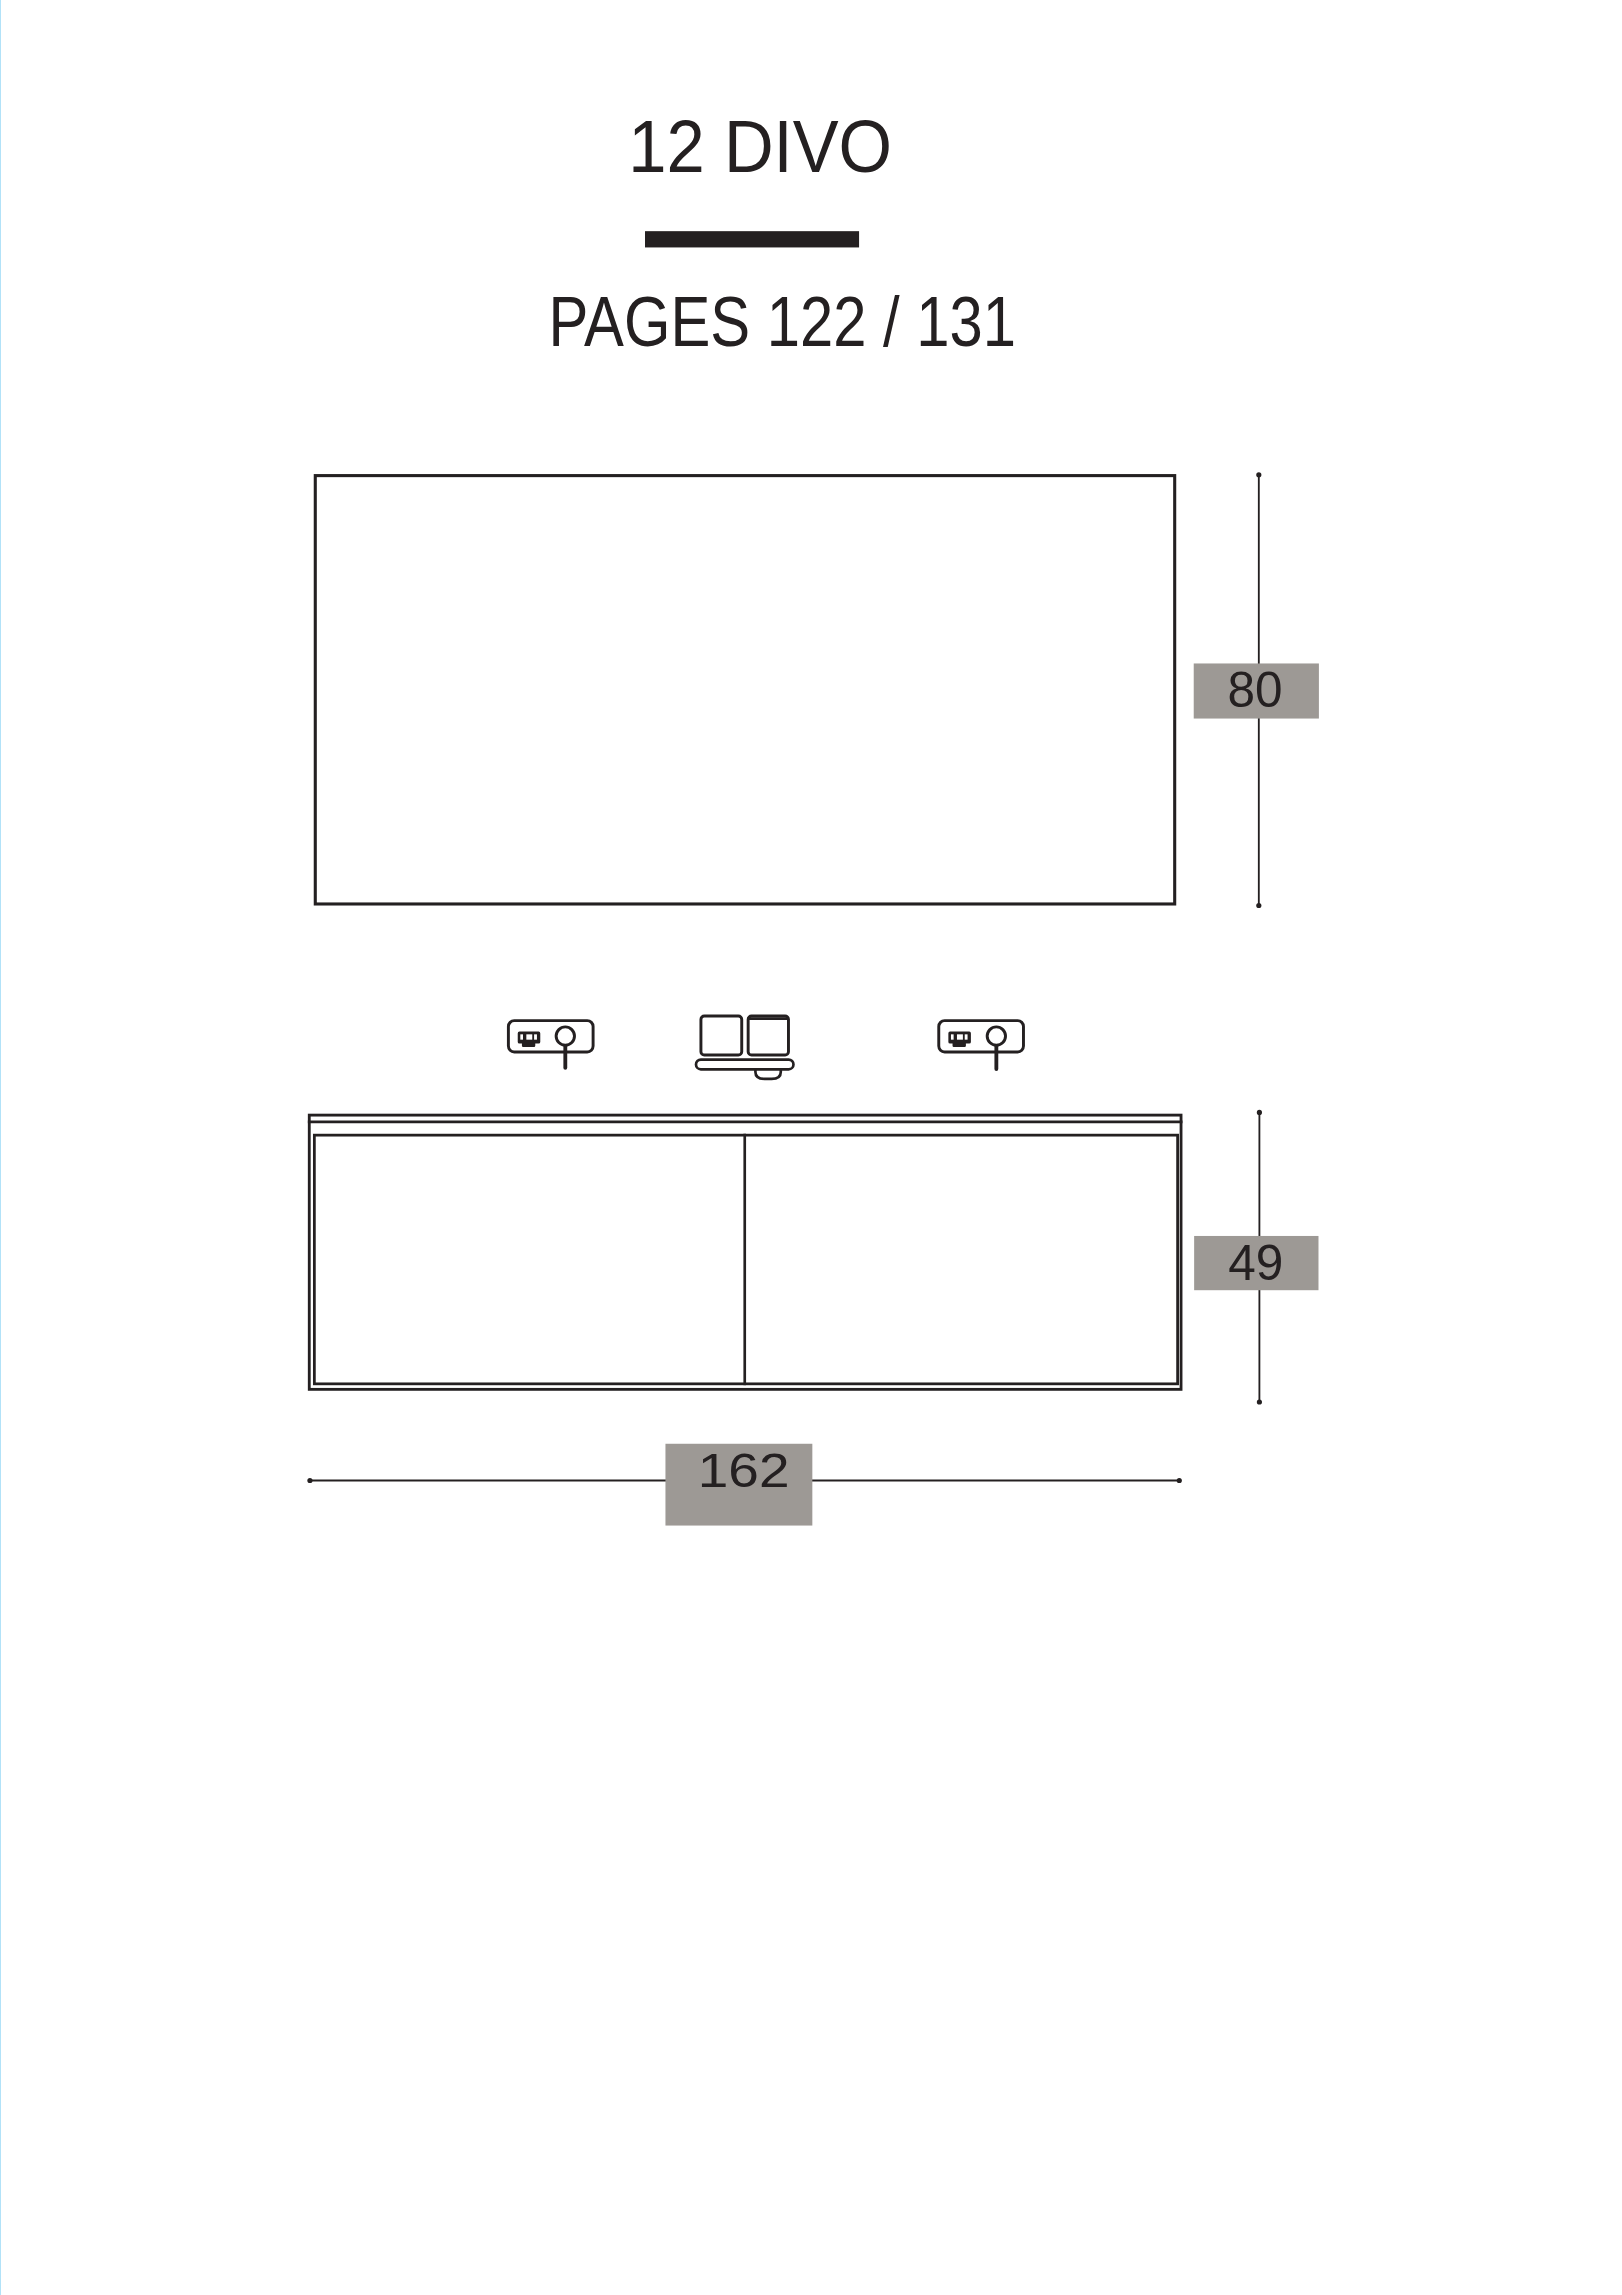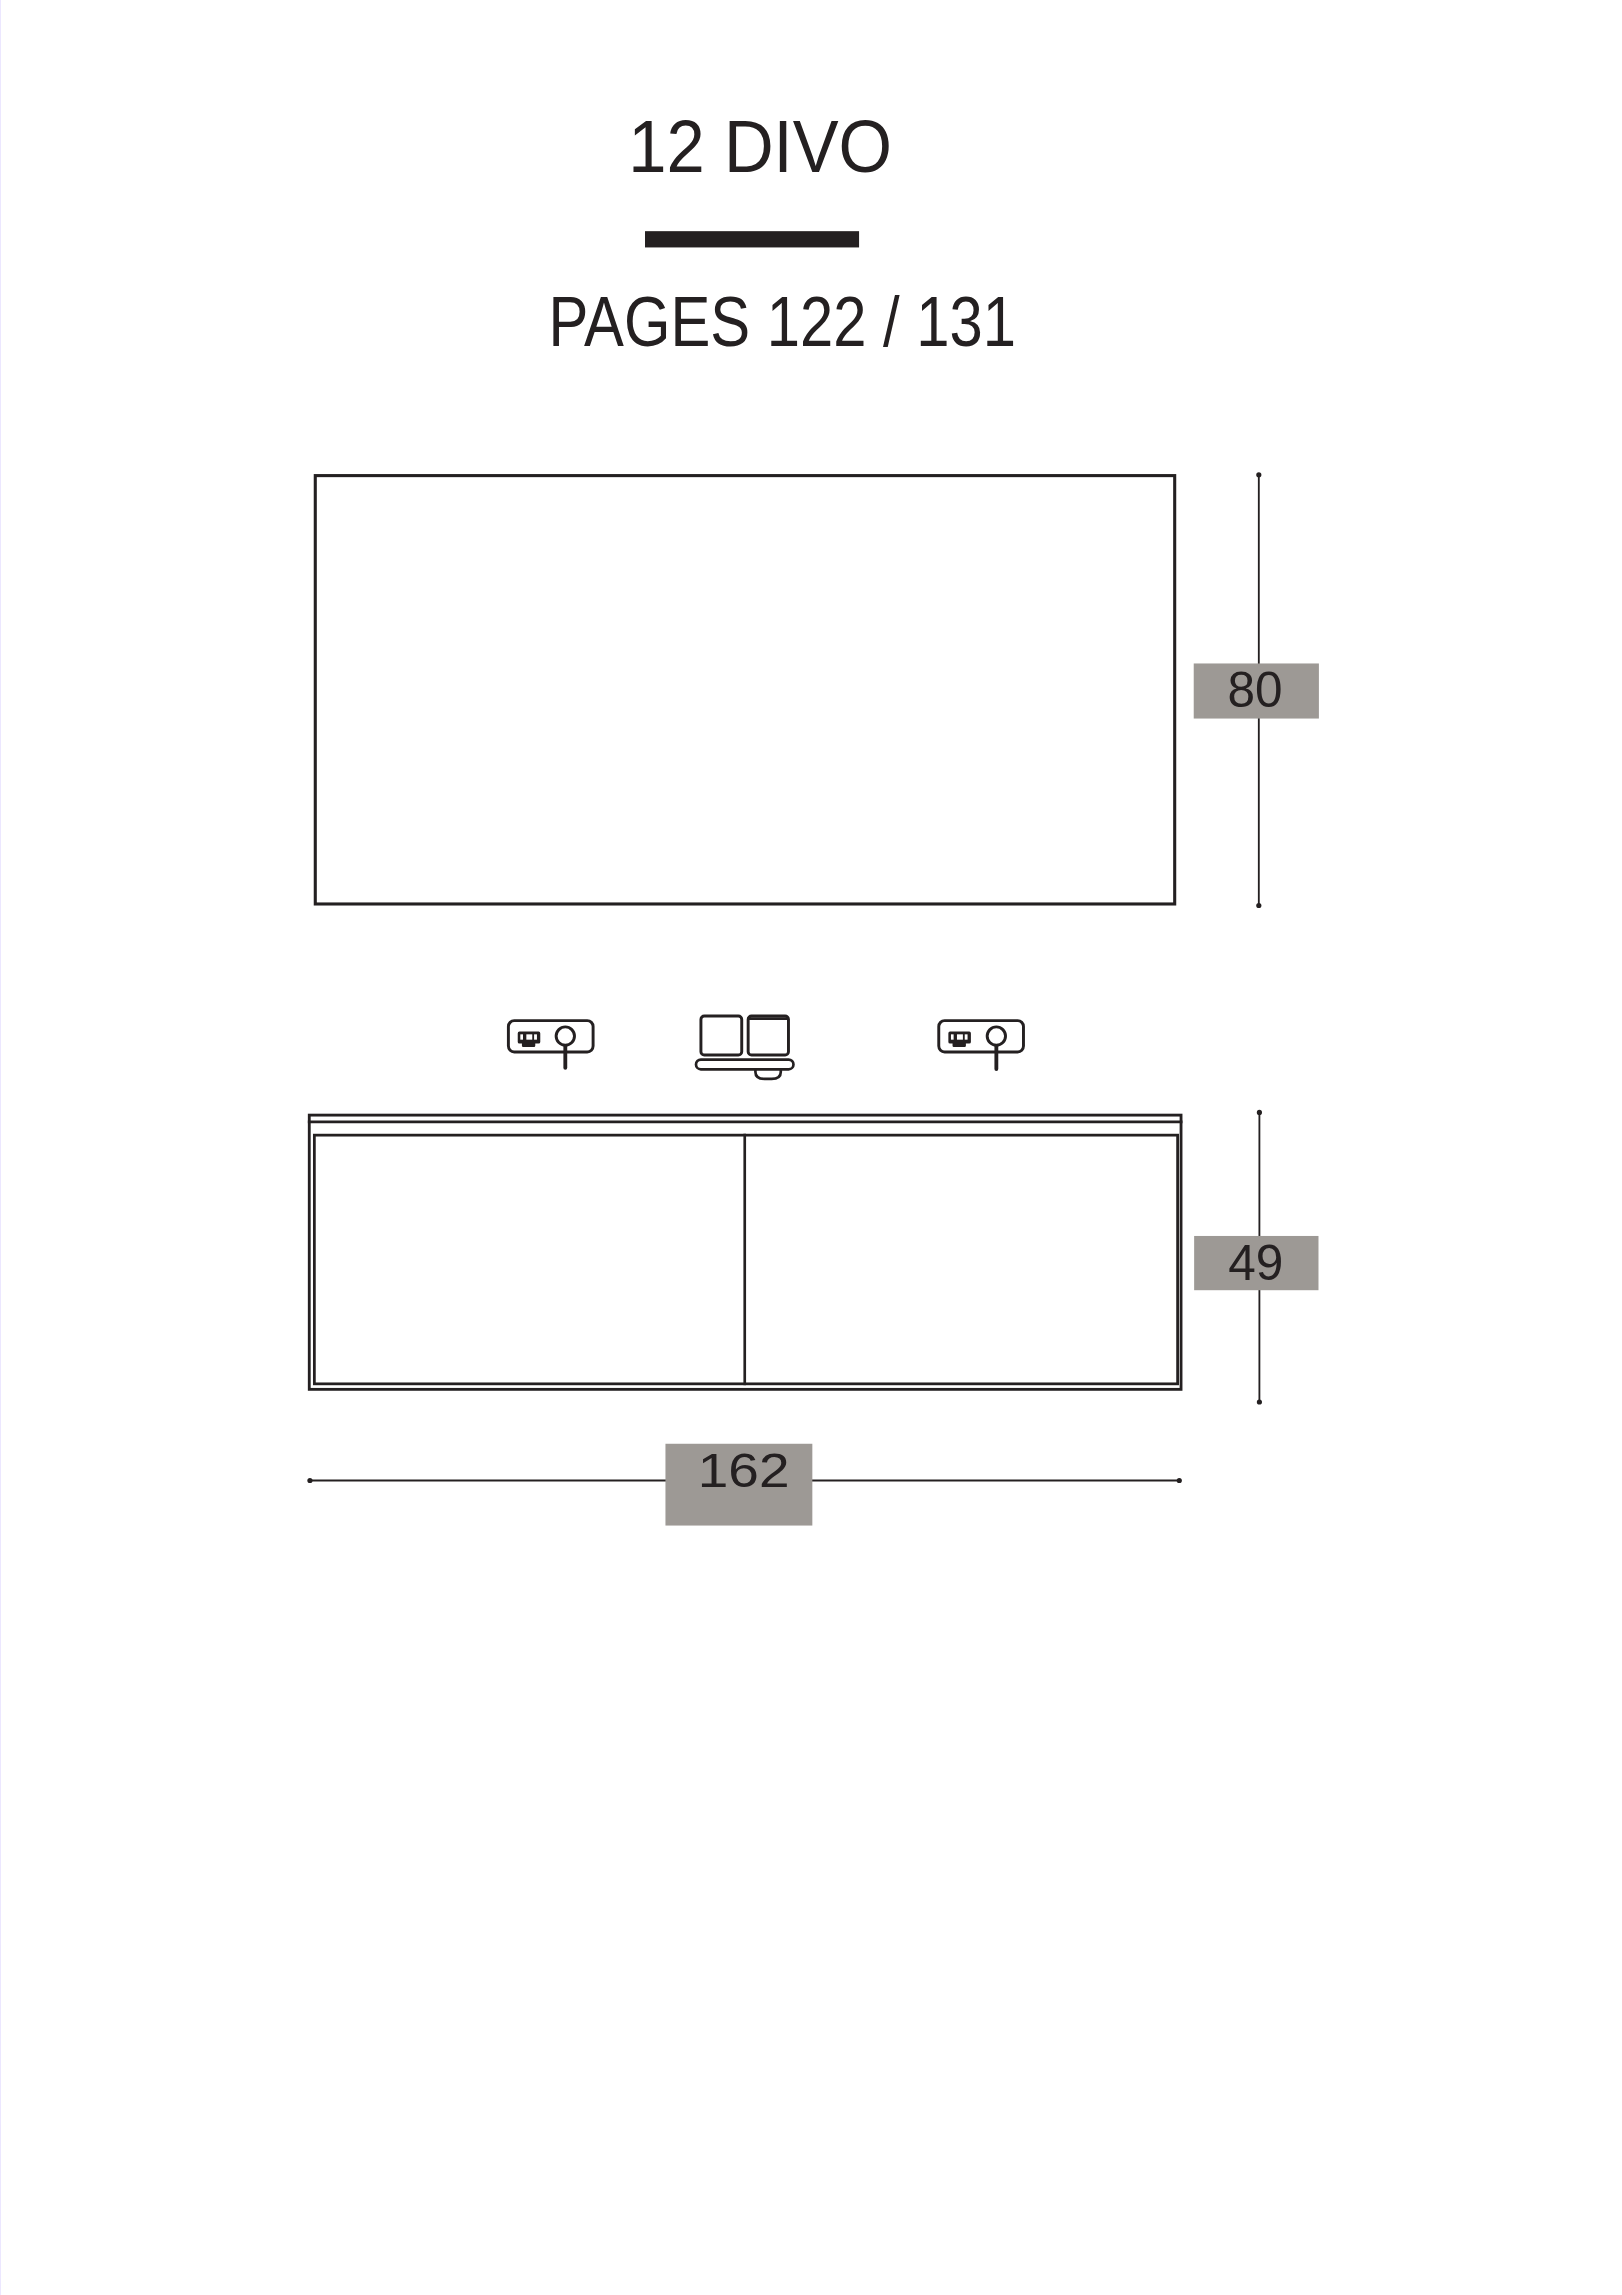--- a/index.html
+++ b/index.html
@@ -1,16 +1,16 @@
 <!DOCTYPE html>
 <html style="font-size:13.4px"><head>
 <meta charset="utf-8">
 <style>
   html,body{margin:0;padding:0;background:#ffffff;}
-  #page{position:relative;width:1623px;height:2295px;background:#c4b5fd;overflow:hidden;}
+  #page{position:relative;width:1623px;height:2295px;background:#0ea5e9;overflow:hidden;}
   svg{display:block;}
   text{font-family:"Liberation Sans", sans-serif;}
 </style>
 </head>
 <body>
 <div id="page">
 <svg width="1623" height="2295" viewBox="0 0 1944 2750" xmlns="http://www.w3.org/2000/svg">
 
   <rect x="0" y="0" width="1944" height="2750" fill="#ffffff"></rect>
 

